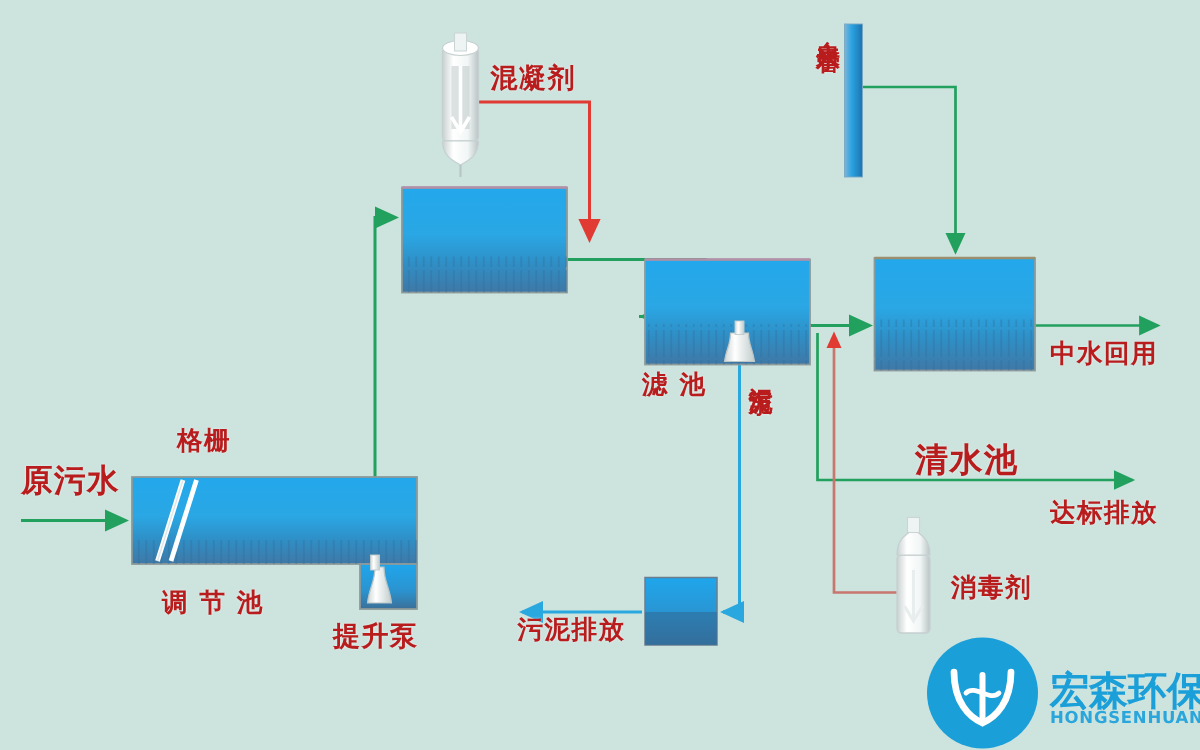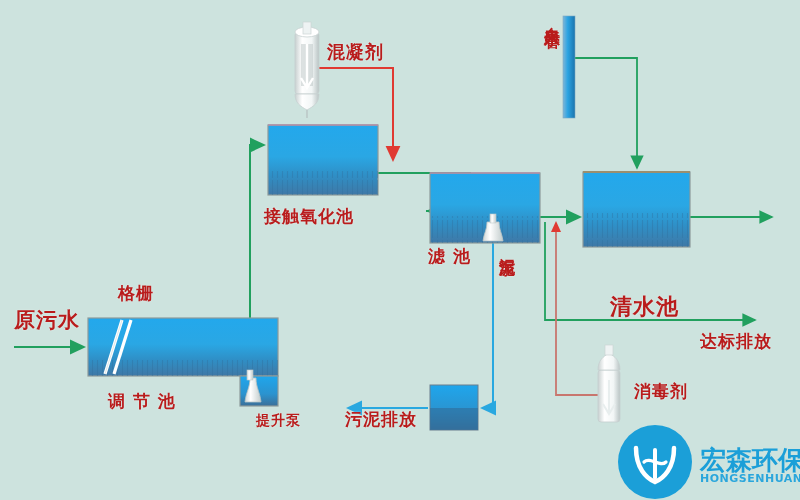--- a/index.html
+++ b/index.html
@@ -211,34 +211,34 @@
       <rect x="563" y="16" width="12" height="102" fill="url(#tapg)" stroke="#7aa8c4" stroke-width="0.6"></rect>
     </g>
   </svg>
 
   <div class="lbl" style="left:14px;top:306px;font-size:21px;">原污水</div>
 
   <div class="lbl" style="left:118px;top:282px;font-size:17px;">格栅</div>
 
   <div class="lbl" style="left:108px;top:390px;font-size:17px;">调 节 池</div>
 
-  <div class="lbl" style="left:222px;top:412px;font-size:14px;margin-left:34px;">提升泵</div>
+  <div class="lbl" style="left:222px;top:412px;font-size:18px;">提升泵</div>
 
   <div class="lbl" style="left:327px;top:40px;font-size:18px;">混凝剂</div>
 
-  <div class="lbl" style="left:264px;top:205px;font-size:17px;">接触氧化池</div>
 
   <div class="lbl" style="left:428px;top:245px;font-size:17px;text-align:center;">滤 池</div>
 
   <div class="lbl vert" style="left:496px;top:245px;font-size:16px;">污泥泵</div>
 
   <div class="lbl vert" style="left:541px;top:14px;font-size:16px;">自来水管</div>
 
   <div class="lbl" style="left:610px;top:264px;font-size:22px;margin-top:28px;">清水池</div>
 
+  <div class="lbl" style="left:700px;top:224px;font-size:17px;">中水回用</div>
 
   <div class="lbl" style="left:700px;top:330px;font-size:17px;">达标排放</div>
 
   <div class="lbl" style="left:345px;top:408px;font-size:17px;">污泥排放</div>
 
   <div class="lbl" style="left:634px;top:380px;font-size:17px;">消毒剂</div>
 
   <svg class="layer" viewBox="0 0 800 500" style="pointer-events:none;">
     <g>
       <circle cx="655" cy="462" r="37" fill="#1b9fd8"></circle>

